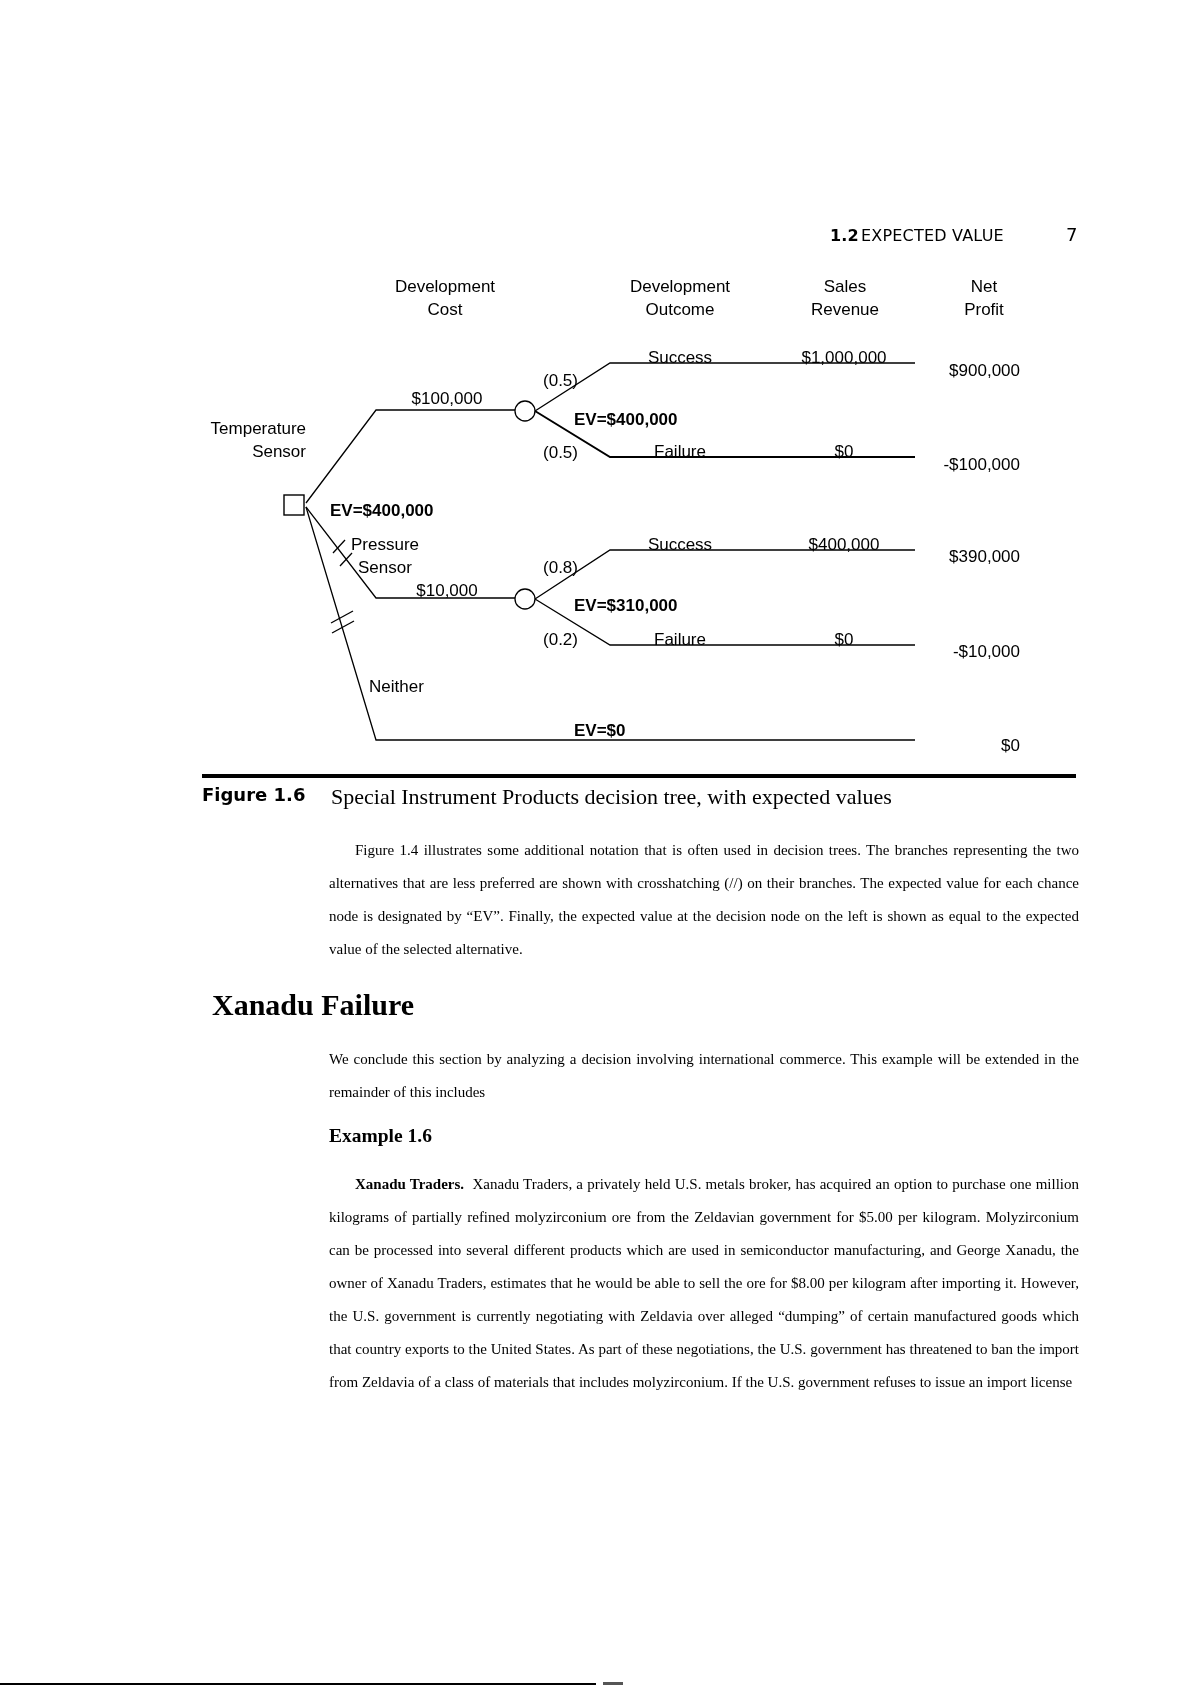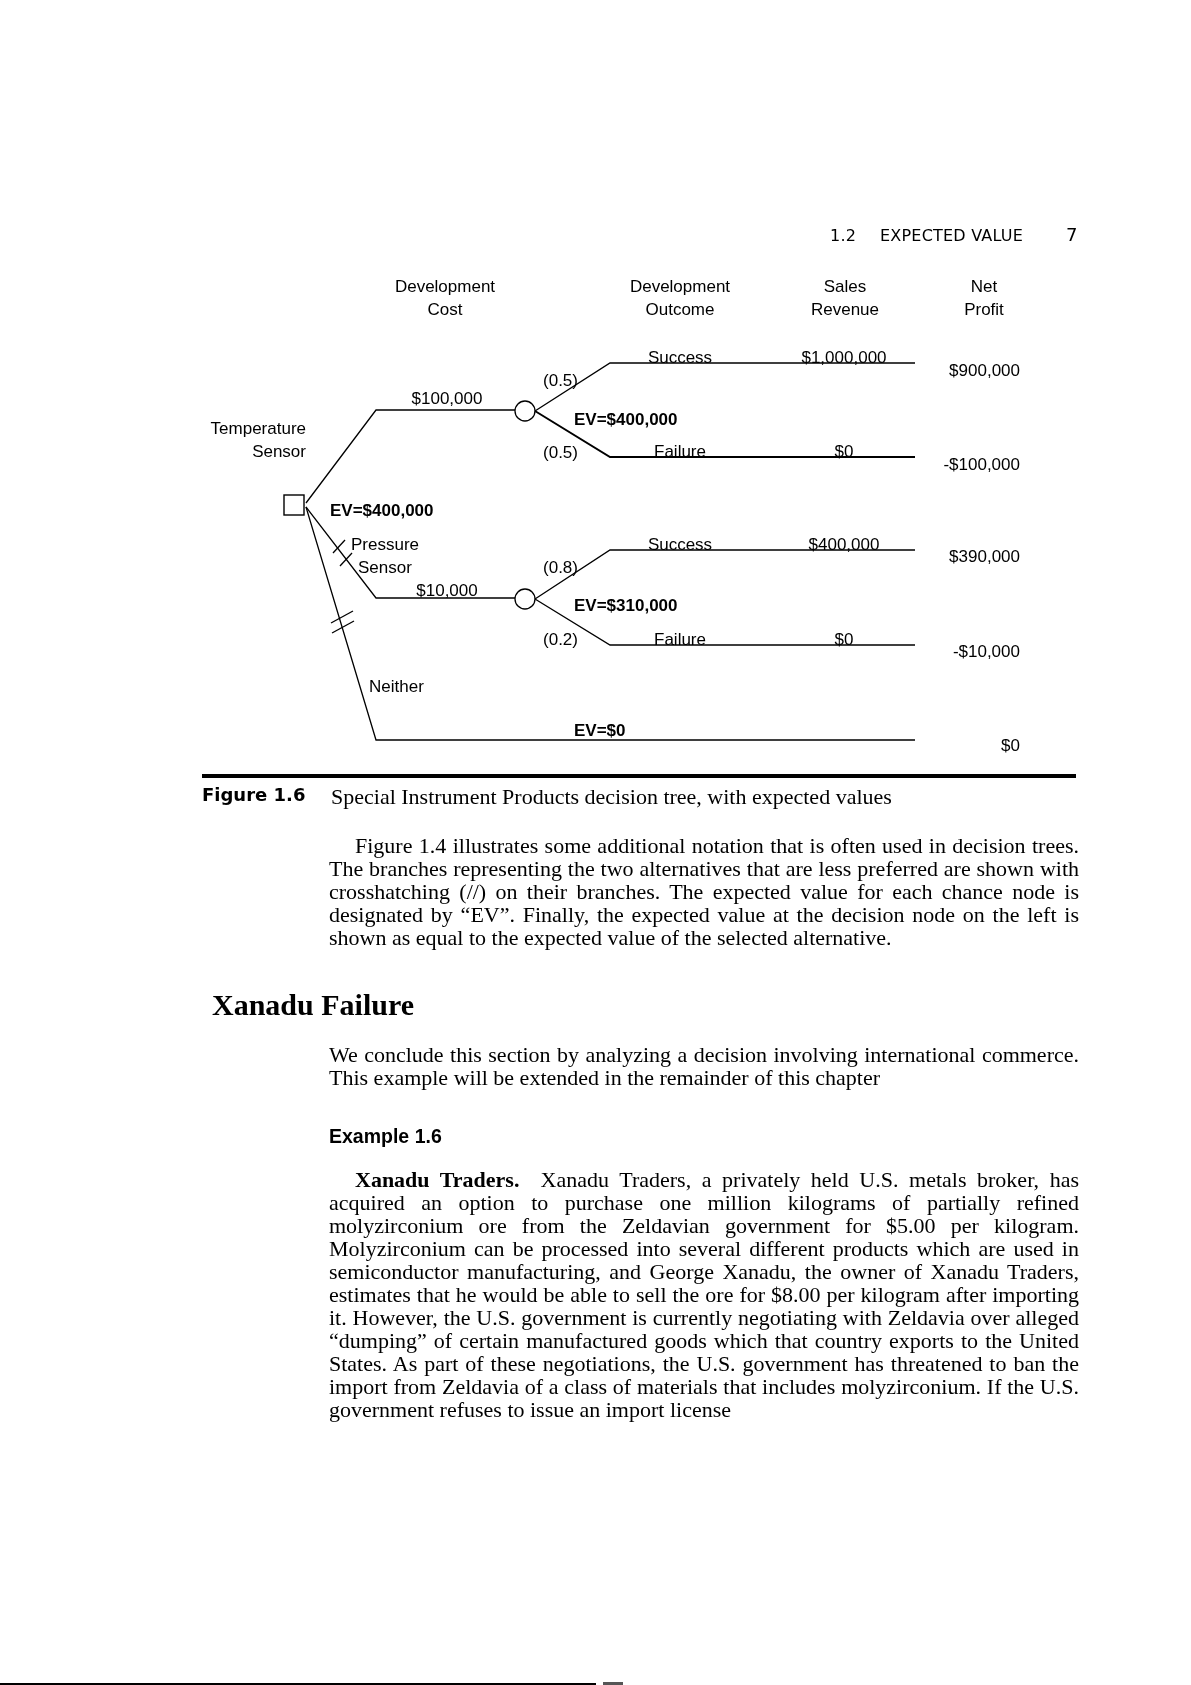--- a/index.html
+++ b/index.html
@@ -1,31 +1,31 @@
 <!DOCTYPE html>
 <html><head>
 <meta charset="utf-8">
 <style>
   html,body{margin:0;padding:0;background:#fff;}
   body{width:1191px;height:1685px;position:relative;overflow:hidden;color:#000;}
   .abs{position:absolute;}
   .running-head{top:226px;left:830px;font-family:"DejaVu Sans",sans-serif;font-size:16px;letter-spacing:0.2px;}
-  .running-head b{font-weight:normal;margin-right:24px;}
+  .running-head b{font-weight:bold;margin-right:2px;}
   .page-num{top:224px;left:1066px;font-family:"DejaVu Sans",sans-serif;font-size:18px;}
   svg.tree{position:absolute;left:0;top:0;}
   svg.tree text{font-family:"Liberation Sans",sans-serif;font-size:17px;fill:#000;}
   svg.tree text.ev{font-weight:bold;}
   svg.tree line, svg.tree polyline{stroke:#000;stroke-width:1.3;fill:none;}
   .fig-rule{top:774px;left:202px;width:874px;height:4px;background:#000;}
   .fig-label{top:784px;left:202px;font-family:"DejaVu Sans",sans-serif;font-weight:bold;font-size:18px;}
   .fig-caption{top:784px;left:331px;font-family:"Liberation Serif",serif;font-size:22px;}
-  .para{left:329px;width:750px;font-family:"Liberation Serif",serif;font-size:22px;line-height:23px;text-align:justify;}
+  .para{left:329px;width:750px;font-family:"Liberation Serif",serif;font-size:15px;line-height:33px;text-align:justify;}
   .indent{text-indent:26px;}
   .section-title{top:988px;left:212px;font-family:"Liberation Serif",serif;font-weight:bold;font-size:30px;}
-  .example-title{top:1125px;left:329px;font-family:Liberation Sans, sans-serif;font-weight:bold;font-size:19.5px;}
+  .example-title{top:1125px;left:329px;font-family:Liberation Serif, serif;font-weight:bold;font-size:19.5px;}
   .bottom-rule{top:1683px;left:0;width:596px;height:2px;background:#000;}
   .bottom-mark{top:1682px;left:603px;width:20px;height:3px;background:#555;}
 </style>
 </head>
 <body>
 
 <div class="abs running-head"><b>1.2</b><span>EXPECTED VALUE</span></div>
 <div class="abs page-num">7</div>
 
 <svg class="tree" width="1191" height="770" viewBox="0 0 1191 770">
@@ -89,20 +89,20 @@
 </svg>
 
 <div class="abs fig-rule"></div>
 <div class="abs fig-label">Figure 1.6</div>
 <div class="abs fig-caption">Special Instrument Products decision tree, with expected values</div>
 
 <div class="abs para indent" style="top:834px;">Figure 1.4 illustrates some additional notation that is often used in decision trees. The branches representing the two alternatives that are less preferred are shown with crosshatching (//) on their branches. The expected value for each chance node is designated by “EV”. Finally, the expected value at the decision node on the left is shown as equal to the expected value of the selected alternative.</div>
 
 <div class="abs section-title">Xanadu Failure</div>
 
-<div class="abs para" style="top:1043px;">We conclude this section by analyzing a decision involving international commerce. This example will be extended in the remainder of this chapter</div>
+<div class="abs para" style="top:1043px;">We conclude this section by analyzing a decision involving international commerce. This example will be extended in the remainder of this includes</div>
 
 <div class="abs example-title">Example 1.6</div>
 
 <div class="abs para indent" style="top:1168px;"><b>Xanadu Traders.</b>&nbsp;&nbsp;<span>Xanadu Traders, a privately held U.S. metals broker, has acquired an option to purchase one million kilograms of partially refined molyzirconium ore from the Zeldavian government for $5.00 per kilogram. Molyzirconium can be processed into several different products which are used in semiconductor manufacturing, and George Xanadu, the owner of Xanadu Traders, estimates that he would be able to sell the ore for $8.00 per kilogram after importing it. However, the U.S. government is currently negotiating with Zeldavia over alleged “dumping” of certain manufactured goods which that country exports to the United States. As part of these negotiations, the U.S. government has threatened to ban the import from Zeldavia of a class of materials that includes molyzirconium. If the U.S. government refuses to issue an import license</span></div>
 
 <div class="abs bottom-rule"></div>
 <div class="abs bottom-mark"></div>
 
 </body></html>

